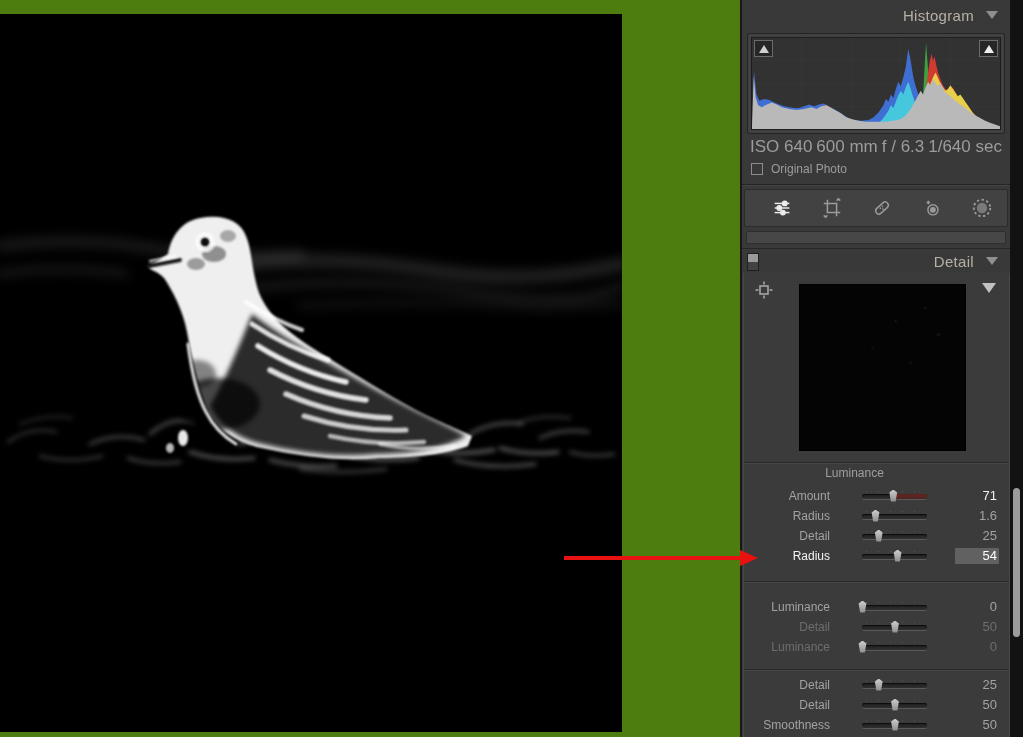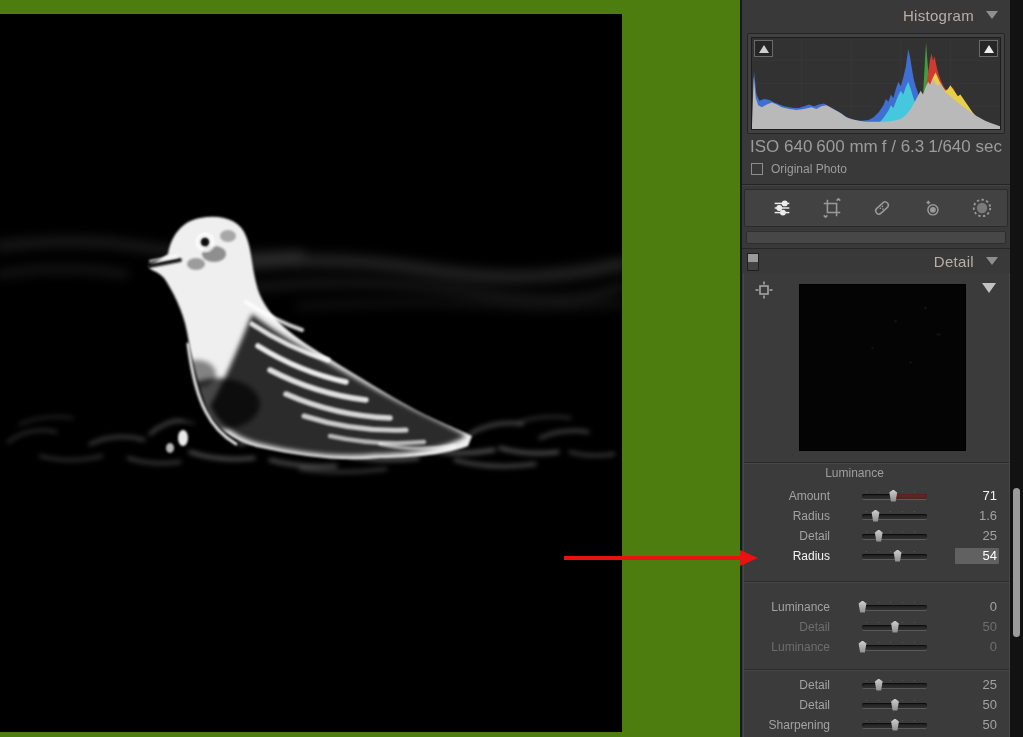--- a/index.html
+++ b/index.html
@@ -361,21 +361,21 @@
             <span class="sval">25</span>
           </div>
           <div class="srow">
             <span class="slabel">Detail</span>
             <div class="strack">
               <div class="sthumb" style="left: calc(50%);"></div>
             </div>
             <span class="sval">50</span>
           </div>
           <div class="srow">
-            <span class="slabel">Sharpening</span>
+            <span class="slabel">Smoothness</span>
             <div class="strack">
               <div class="sthumb" style="left: calc(50%);"></div>
             </div>
             <span class="sval">50</span>
           </div>
         </div>
     </div>
   </div>
 
   <div class="scroll-strip">

